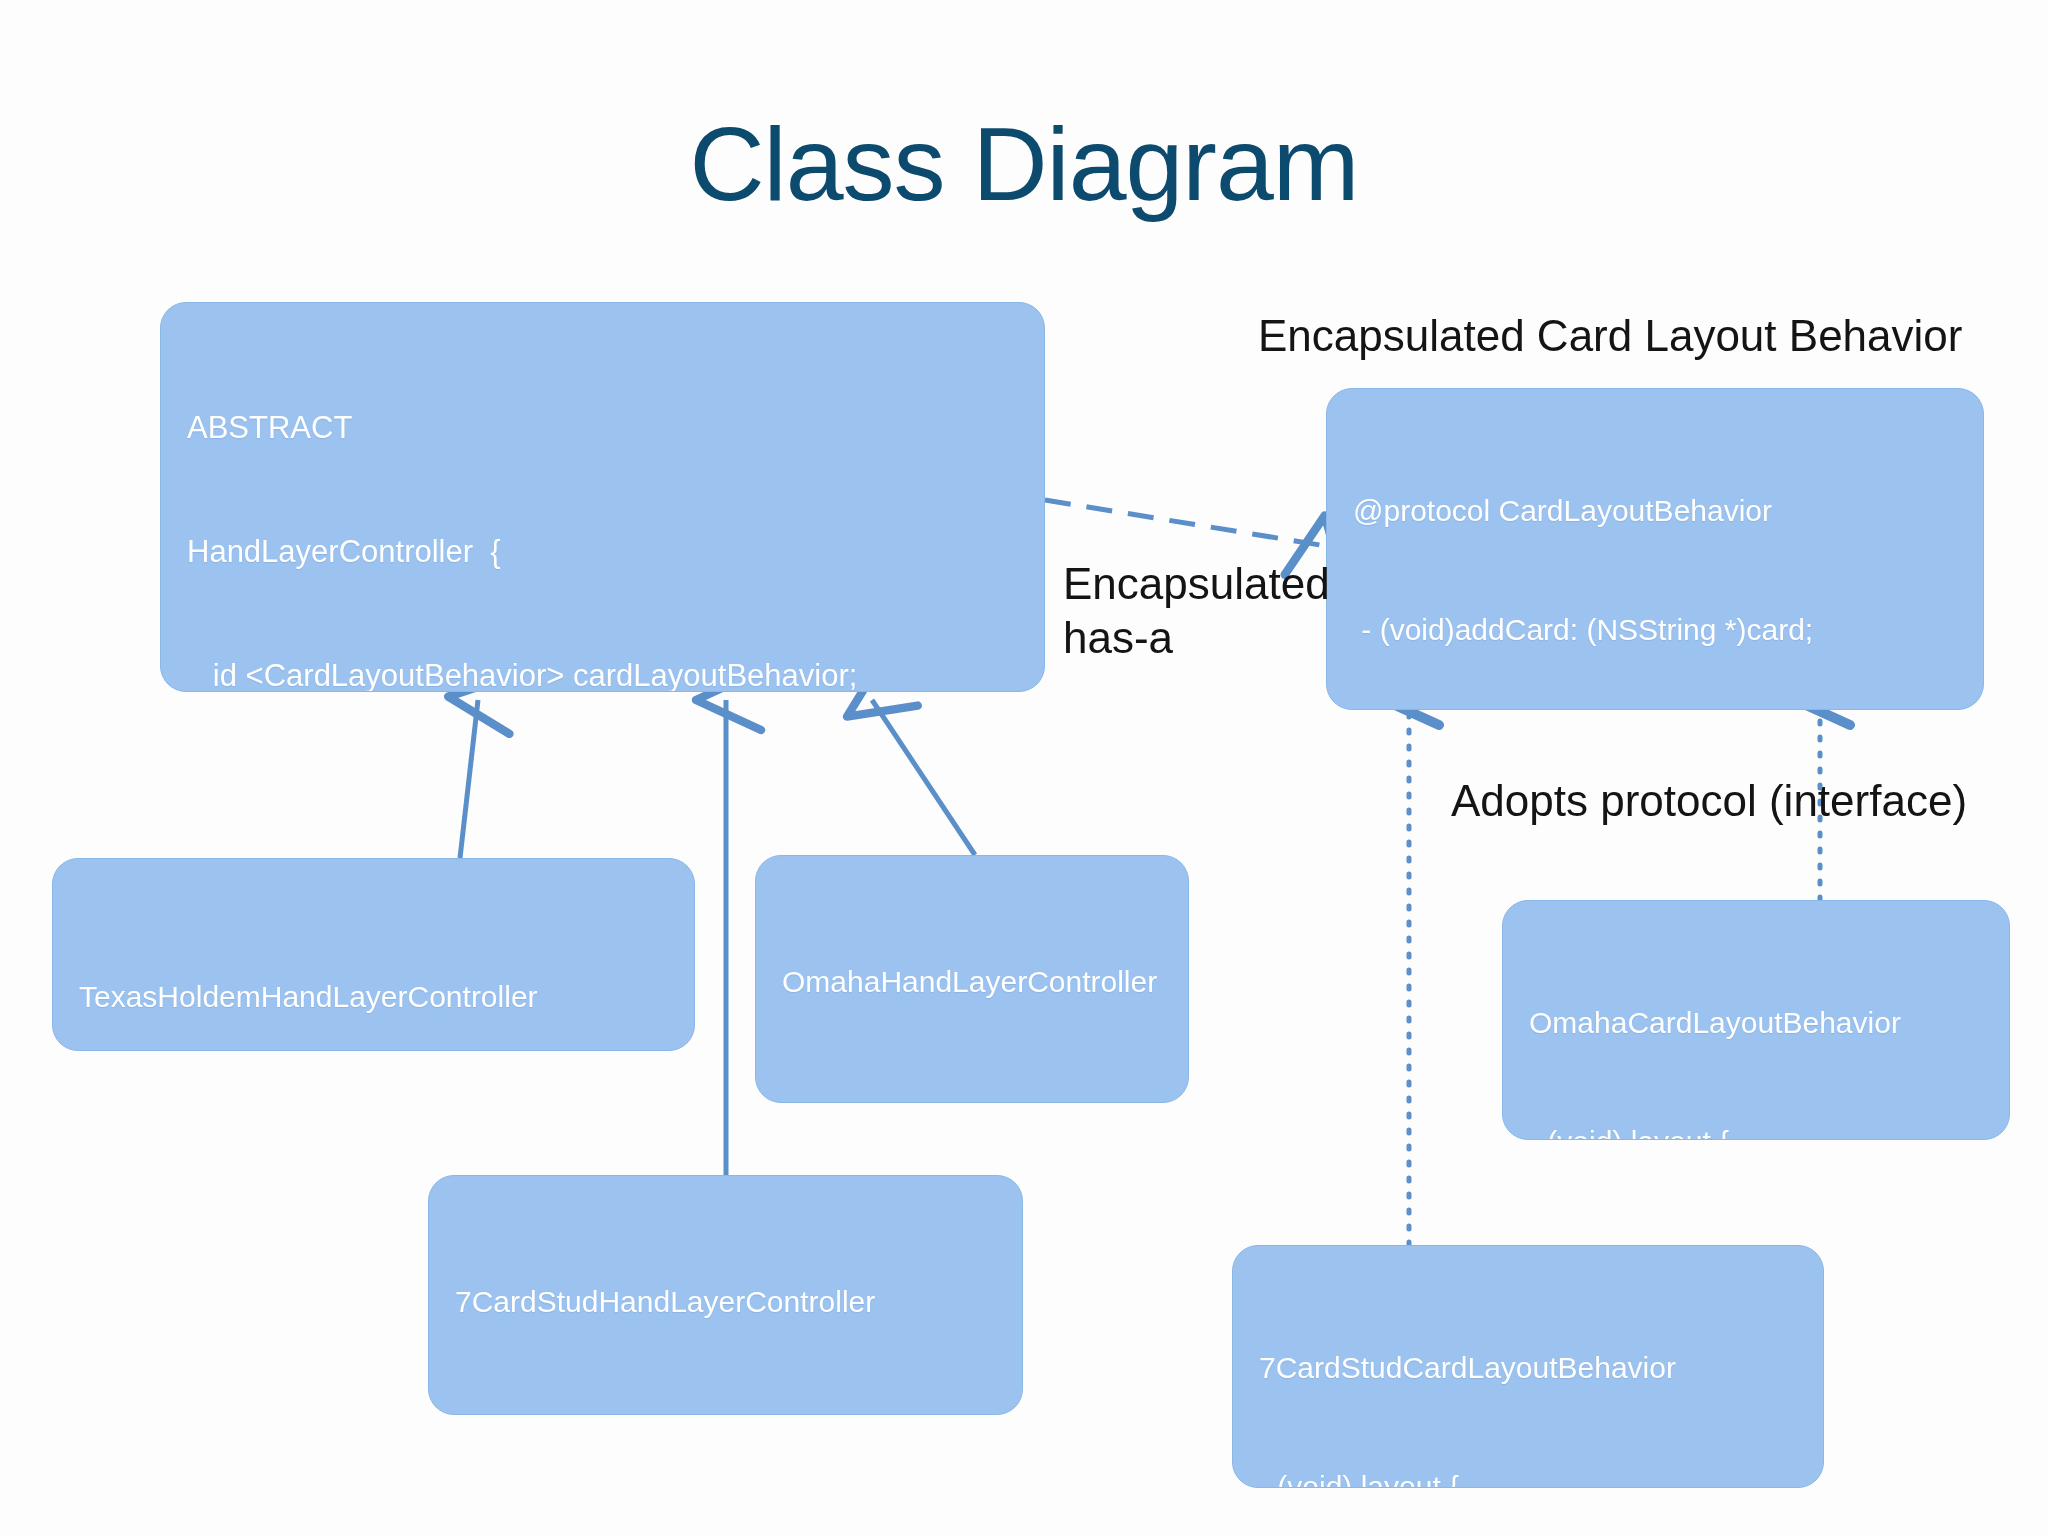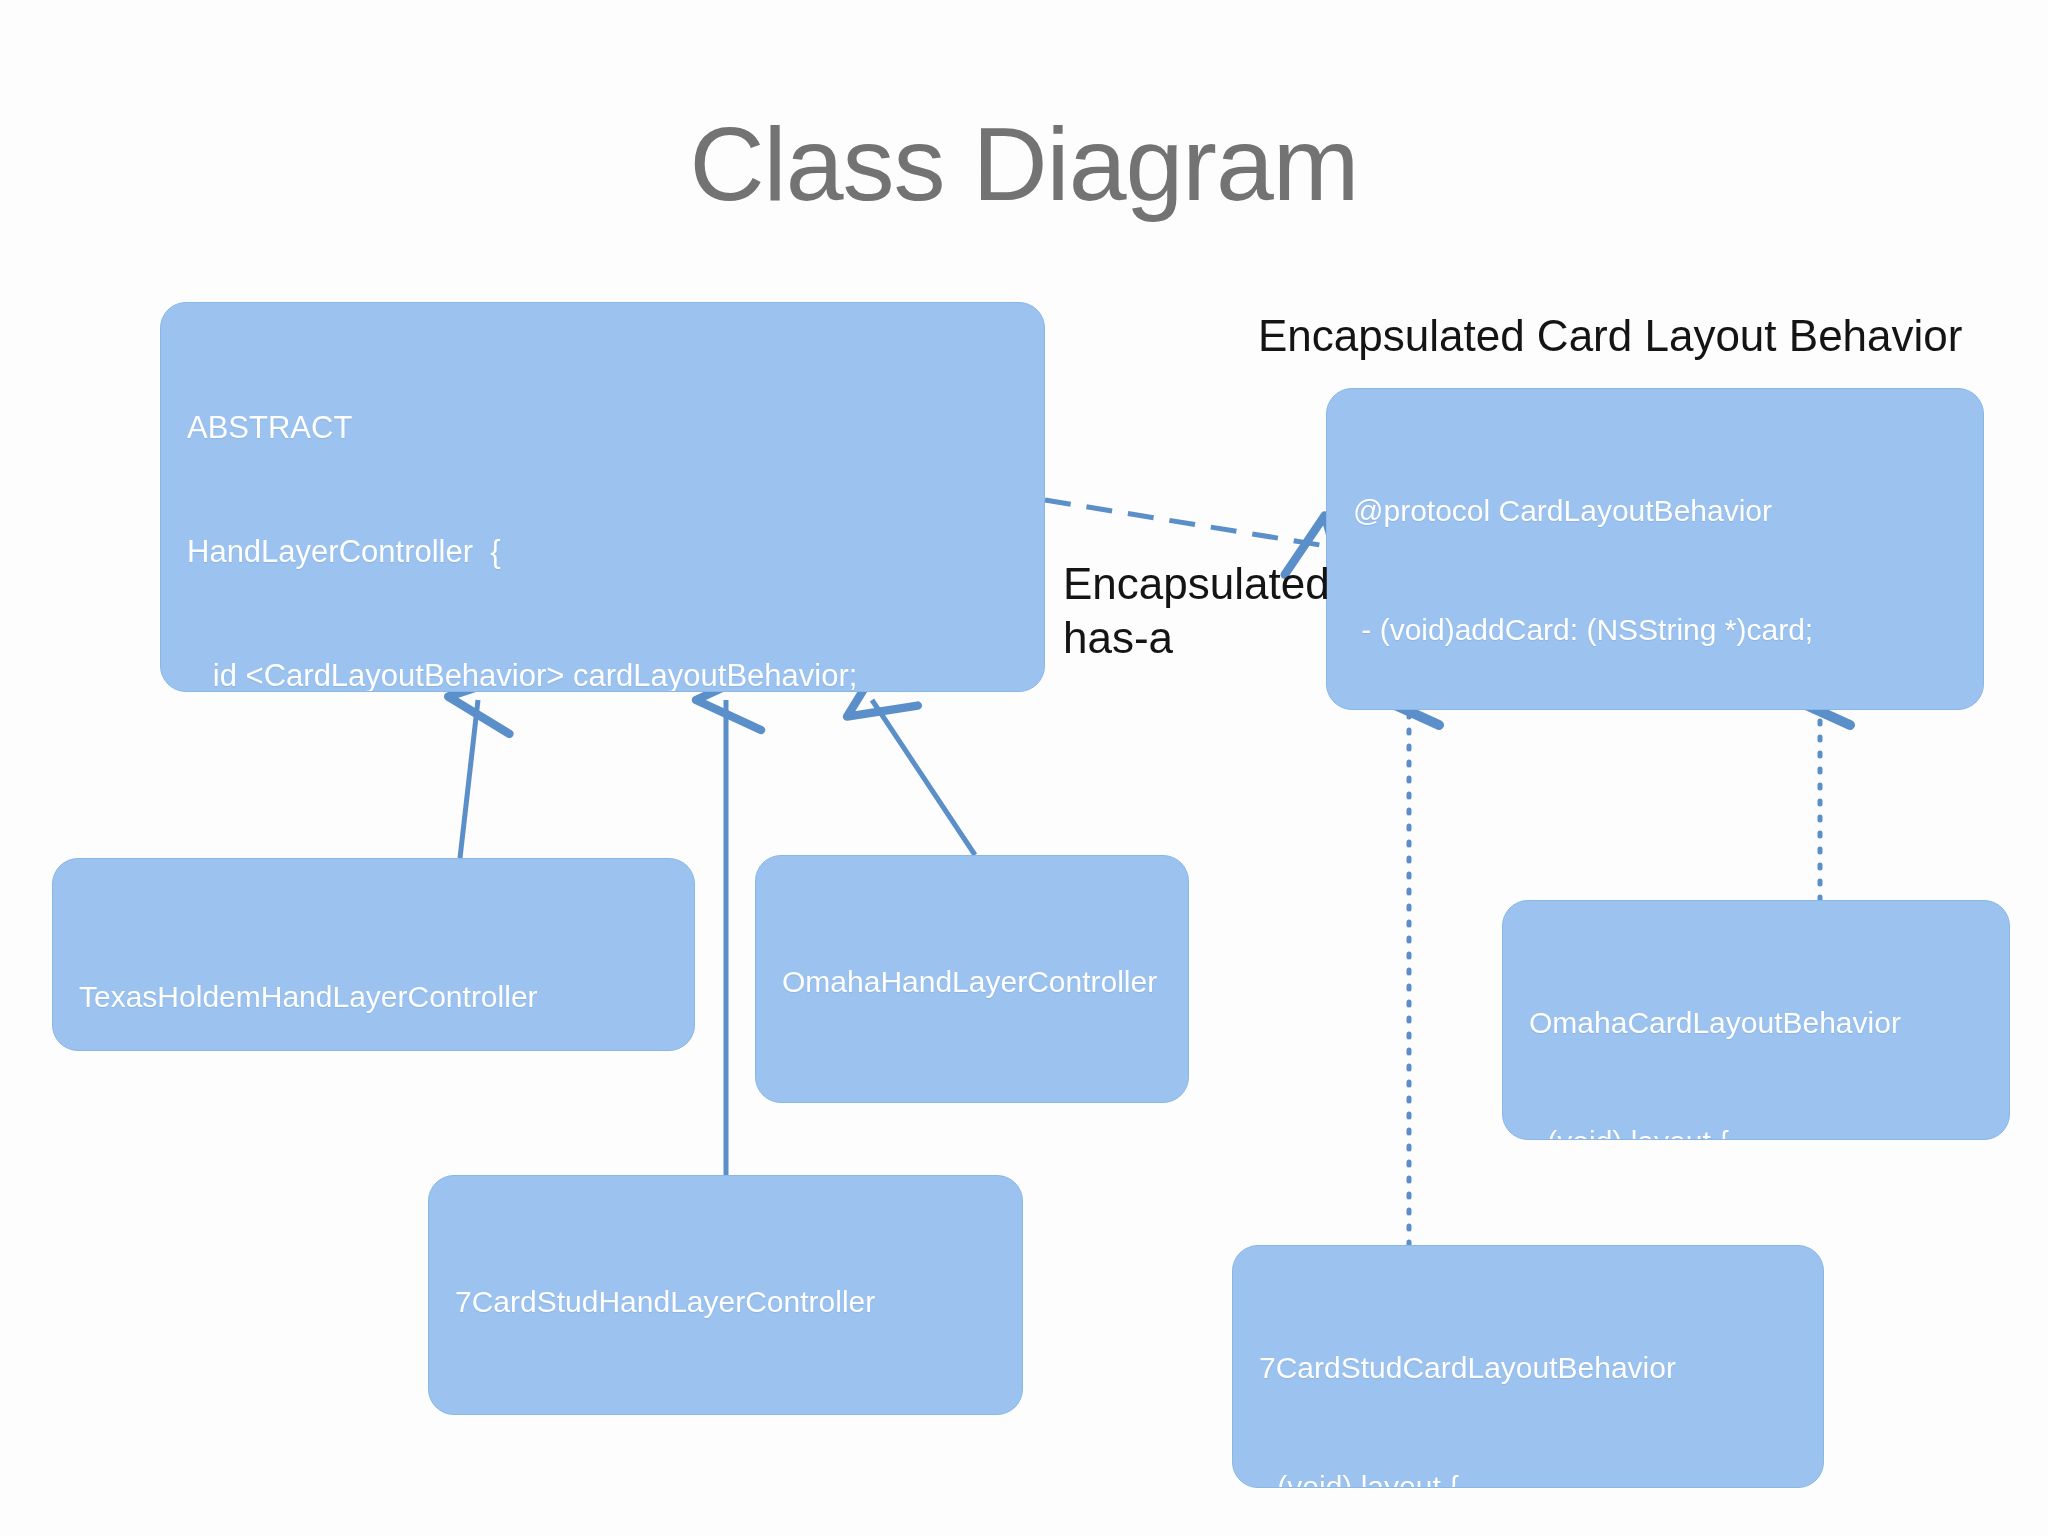--- a/index.html
+++ b/index.html
@@ -20,21 +20,21 @@
 
   
   .title {
     position: absolute;
     left: 0;
     top: 110px;
     width: 2048px;
     text-align: center;
     font-size: 104px;
     line-height: 1.05;
-    color: #737373;
+    color: #0c4a6e;
     font-weight: 400;
     letter-spacing: -1px;
     white-space: pre;
   }
 
   
   .box {
     position: absolute;
     background: #9CC3EF;
     border: 1px solid #89B7E8;
@@ -145,14 +145,15 @@
     
   </div>
 
   <div class="label" style="left:1258px; top:310px; font-size:44px;">Encapsulated Card Layout Behavior</div>
 
   <div class="label" style="left:1063px; top:558px; font-size:44px;">Encapsulated</div>
 
   <div class="label" style="left:1063px; top:612px; font-size:44px;">has-a</div>
 
 
+  <div class="label" style="left:1451px; top:775px; font-size:44px;">Adopts protocol (interface)</div>
 
 </div>
 
 </body></html>

